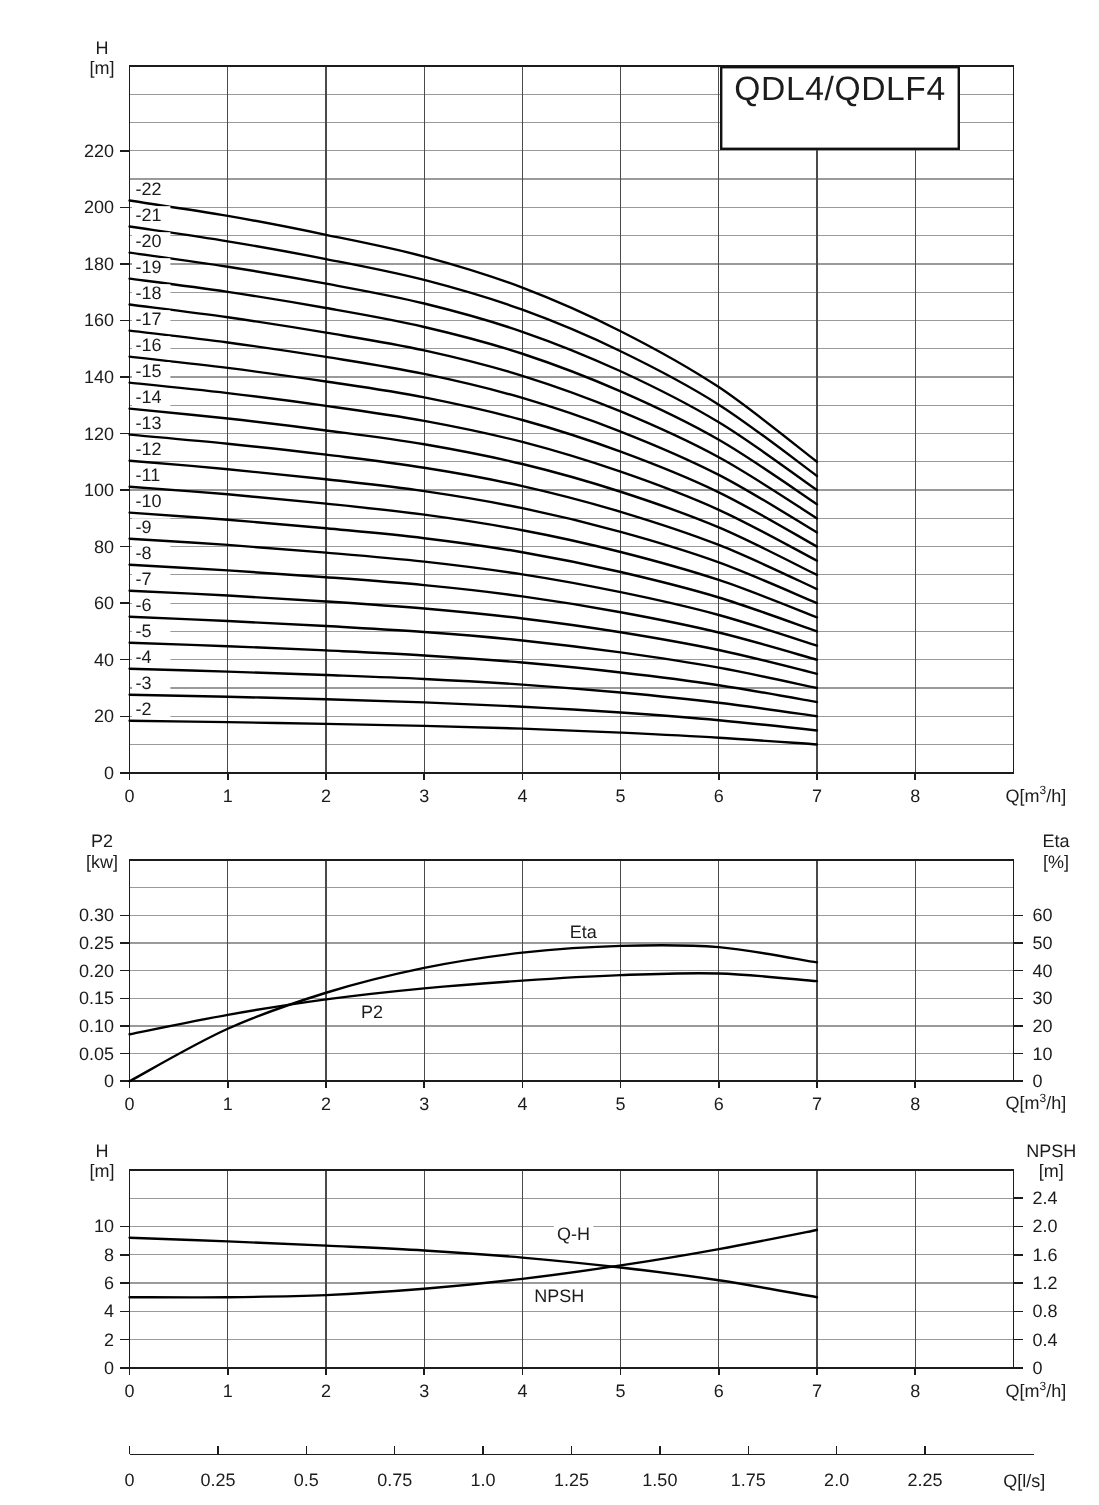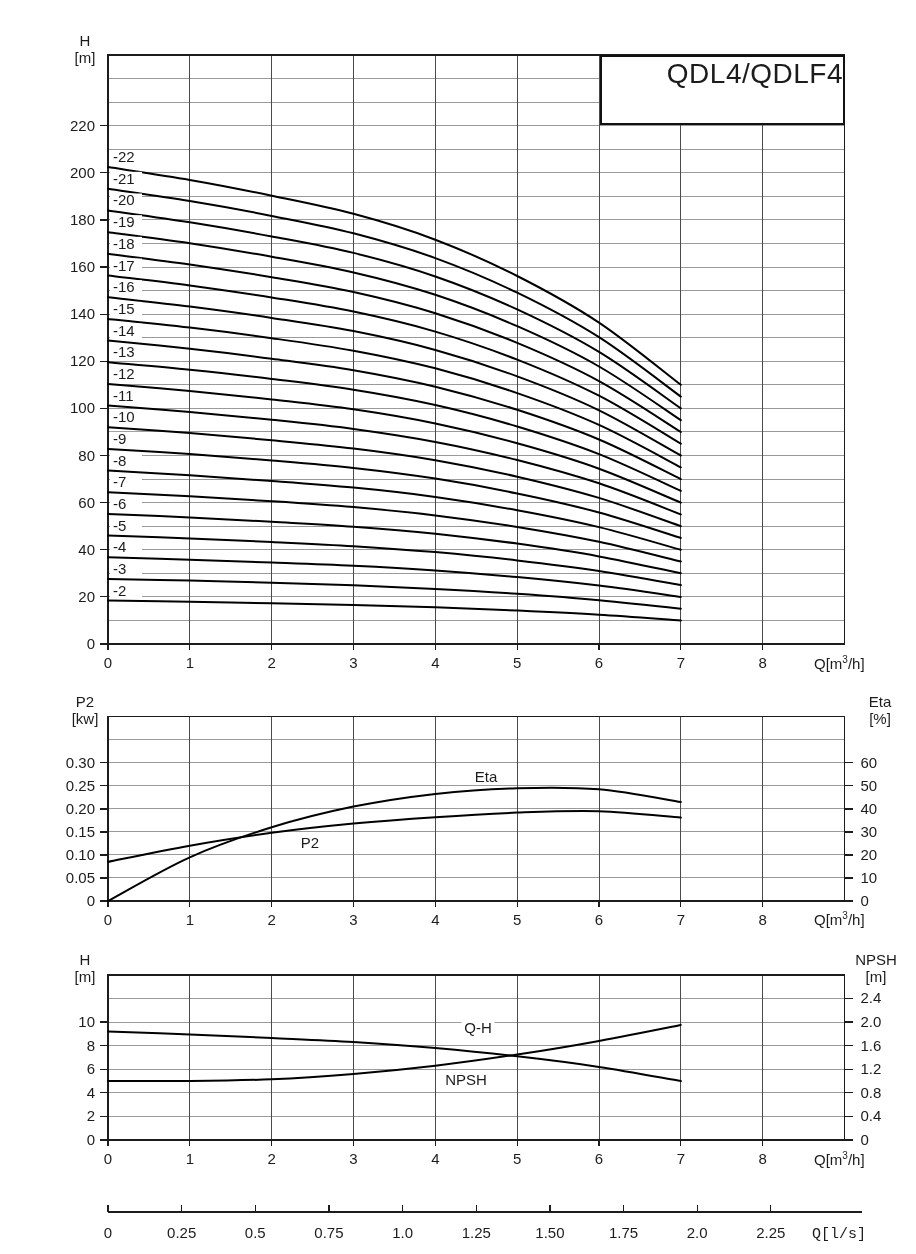--- a/index.html
+++ b/index.html
@@ -3,26 +3,26 @@
 <meta charset="utf-8">
 <style>
   html,body{margin:0;padding:0;background:#ffffff;}
   .stage{
     position:relative;width:916px;height:1254px;background:#ffffff;
     font-family:"Liberation Sans",sans-serif;color:#1c1c1c;overflow:hidden;
   }
   #chart-svg{position:absolute;left:0;top:0;}
   .overlay{position:absolute;z-index:2;}
   .title-box{
-    left:600px;top:55px;width:245px;height:70px;box-sizing:border-box;
-    background:#ffffff;border:2px solid #111111;text-align:right;
+    left:600px;top:55px;width:200px;height:70px;box-sizing:border-box;
+    background:#ffffff;border:2px solid #111111;text-align:center;
     font-size:28px;line-height:32px;letter-spacing:0.5px;padding-top:1px;
   }
   .corner{font-size:15px;line-height:17px;text-align:center;white-space:nowrap;}
-  .qunit{font-size:15px;line-height:18px;white-space:nowrap;}
+  .qunit{font-size:15px;line-height:18px;white-space:nowrap;margin-left:24px;}
   .qunit sup{font-size:10px;line-height:0;}
 </style>
 </head>
 <body>
 
 <div class="stage">
 
   <svg id="chart-svg" width="916" height="1254" viewBox="0 0 916 1254">
       <g>
         <g shape-rendering="crispEdges">
@@ -405,17 +405,17 @@
 
   <div class="overlay qunit" style="left:814px;top:655px;">
     <span>Q[m</span><sup>3</sup><span>/h]</span>
   </div>
   <div class="overlay qunit" style="left:814px;top:911px;">
     <span>Q[m</span><sup>3</sup><span>/h]</span>
   </div>
   <div class="overlay qunit" style="left:814px;top:1151px;">
     <span>Q[m</span><sup>3</sup><span>/h]</span>
   </div>
-  <div class="overlay qunit" style="left:812px;top:1226px;font-family:Liberation Mono, monospace;">
+  <div class="overlay qunit" style="left:812px;top:1226px;">
     <span>Q[l/s]</span>
   </div>
 
 </div>
 
 </body></html>

